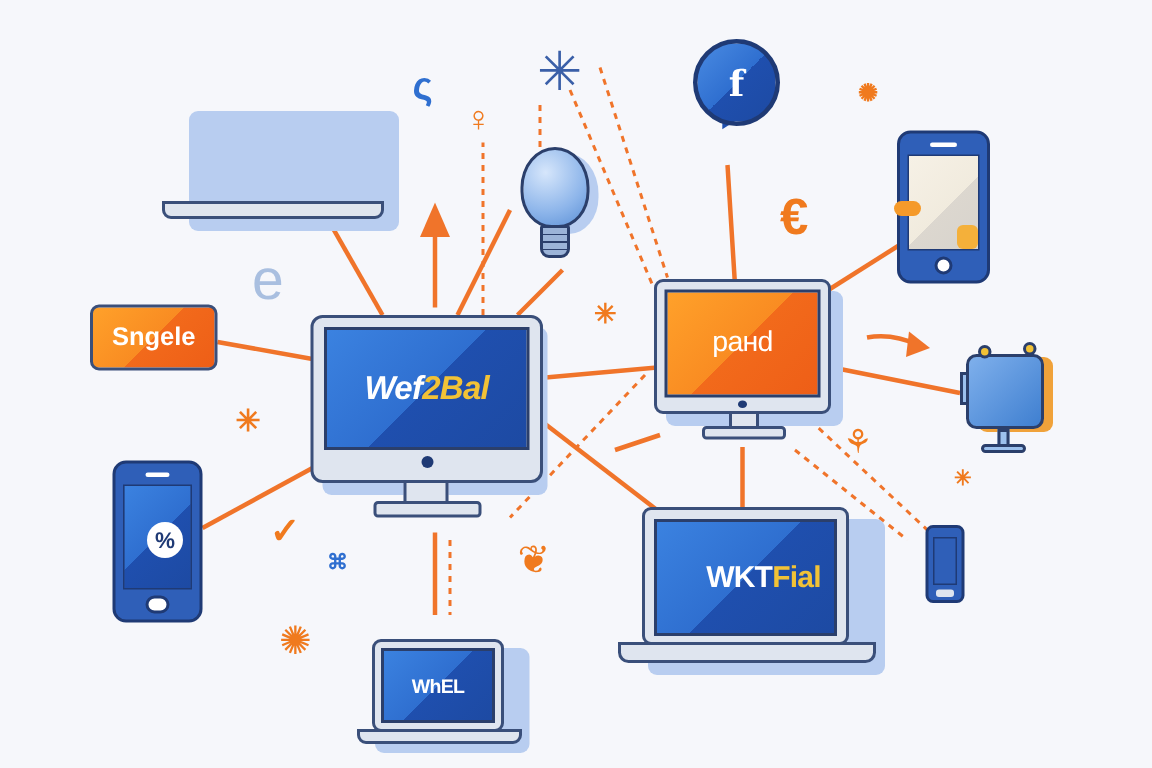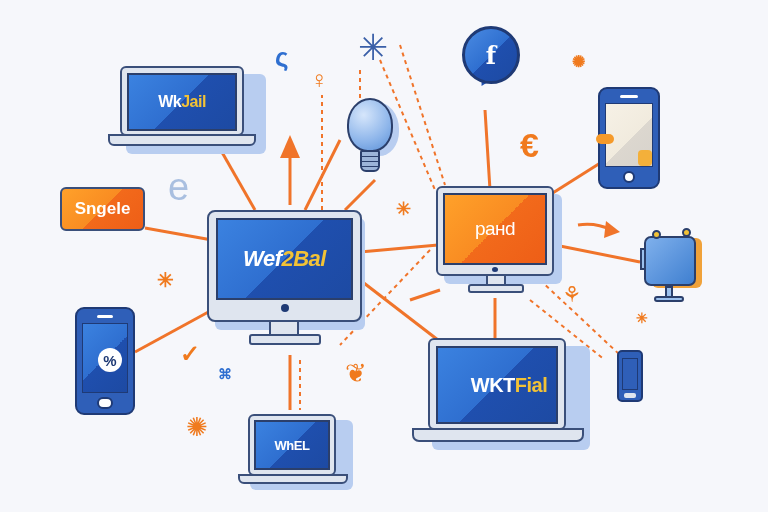--- a/index.html
+++ b/index.html
@@ -70,41 +70,36 @@
       <span class="brand" style="font-size:22px;"><span class="w">Wef</span><span class="y">2Bal</span></span>
     </div>
     <div class="abs" style="left:72px;top:92px;width:8px;height:8px;border-radius:50%;background:#1f3a75;"></div>
   </div>
   <div class="abs" style="left:62px;top:112px;width:30px;height:14px;background:#dfe5ef;border-left:2px solid #3a4f7a;border-right:2px solid #3a4f7a;box-sizing:border-box;"></div>
   <div class="base" style="left:42px;top:124px;width:72px;height:11px;border-radius:3px;"></div>
 </div>
 
 <div class="abs" style="left:108px;top:66px;width:158px;height:88px;">
   <div class="shadow" style="left:18px;top:8px;width:140px;height:80px;"></div>
-  <div class="bezel" style="left:12px;top:0;width:124px;height:70px;">
-    <div class="screen blue" style="left:5px;top:5px;width:110px;height:58px;">
-      <span class="brand" style="font-size:16px;"><span class="w">Wk</span><span class="y">Jail</span></span>
-    </div>
-  </div>
   <div class="base" style="left:0;top:68px;width:148px;height:12px;border-radius:0 0 6px 6px;"></div>
 </div>
 
-<div class="label-box" style="left:60px;top:187px;width:85px;height:44px;font-size:17px;">
+<div class="label-box" style="left:60px;top:203px;width:85px;height:44px;font-size:17px;">
   <span>Sngele</span>
 </div>
 
 <div class="phone" style="left:75px;top:307px;width:60px;height:108px;">
   <div class="spk" style="top:6px;width:16px;"></div>
   <div class="scr" style="top:14px;bottom:20px;background:linear-gradient(135deg,#3b82e0 0%,#2f6fd0 50%,#1f4fae 50%,#1d4aa3 100%);">
     <div class="abs" style="left:15px;top:24px;width:24px;height:24px;border-radius:50%;background:#fff;color:#1f3a75;font-weight:bold;font-size:15px;display:flex;align-items:center;justify-content:center;">%</div>
   </div>
   <div class="btn" style="bottom:4px;width:16px;height:12px;"></div>
 </div>
 
-<div class="abs" style="left:238px;top:414px;width:115px;height:54px;">
+<div class="abs" style="left:238px;top:426px;width:115px;height:54px;">
   <div class="shadow" style="left:12px;top:6px;width:103px;height:70px;"></div>
   <div class="bezel" style="left:10px;top:0;width:88px;height:62px;">
     <div class="screen blue" style="left:4px;top:4px;width:76px;height:50px;">
       <span class="brand" style="font-size:13px;"><span class="w">WhEL</span></span>
     </div>
   </div>
   <div class="base" style="left:0;top:60px;width:110px;height:10px;border-radius:0 0 6px 6px;"></div>
 </div>
 
 <div class="abs" style="left:436px;top:186px;width:120px;height:108px;">

